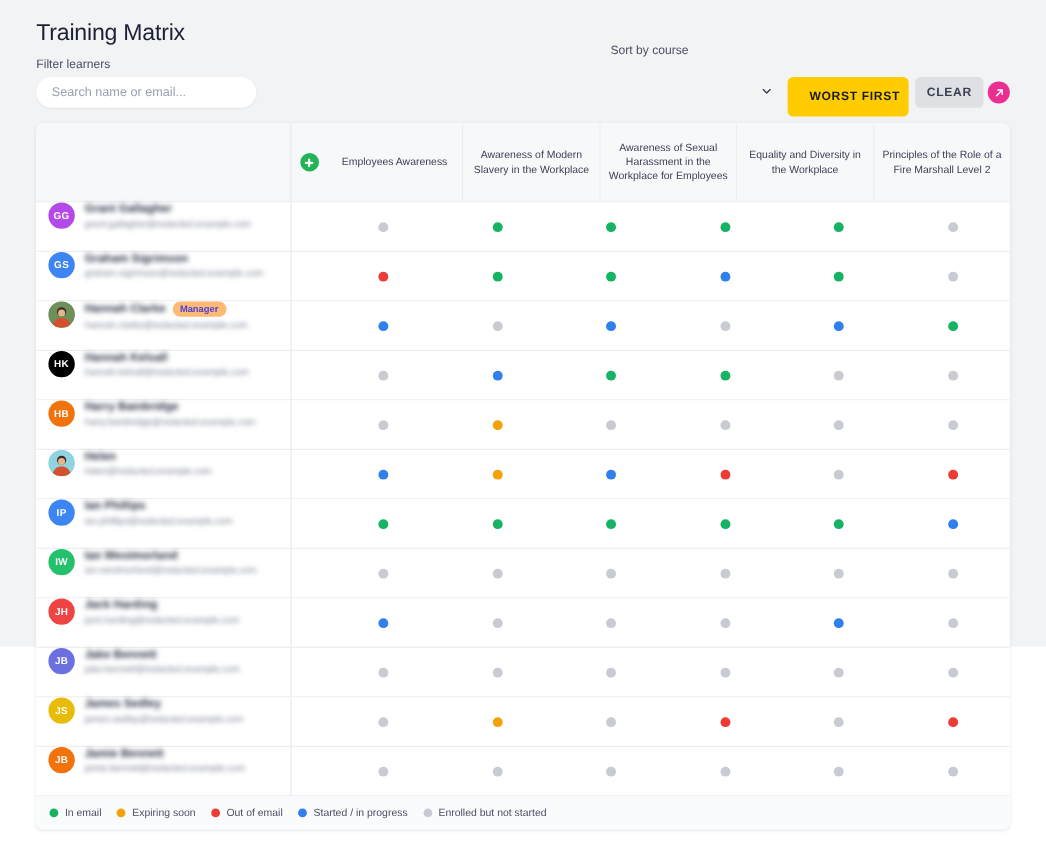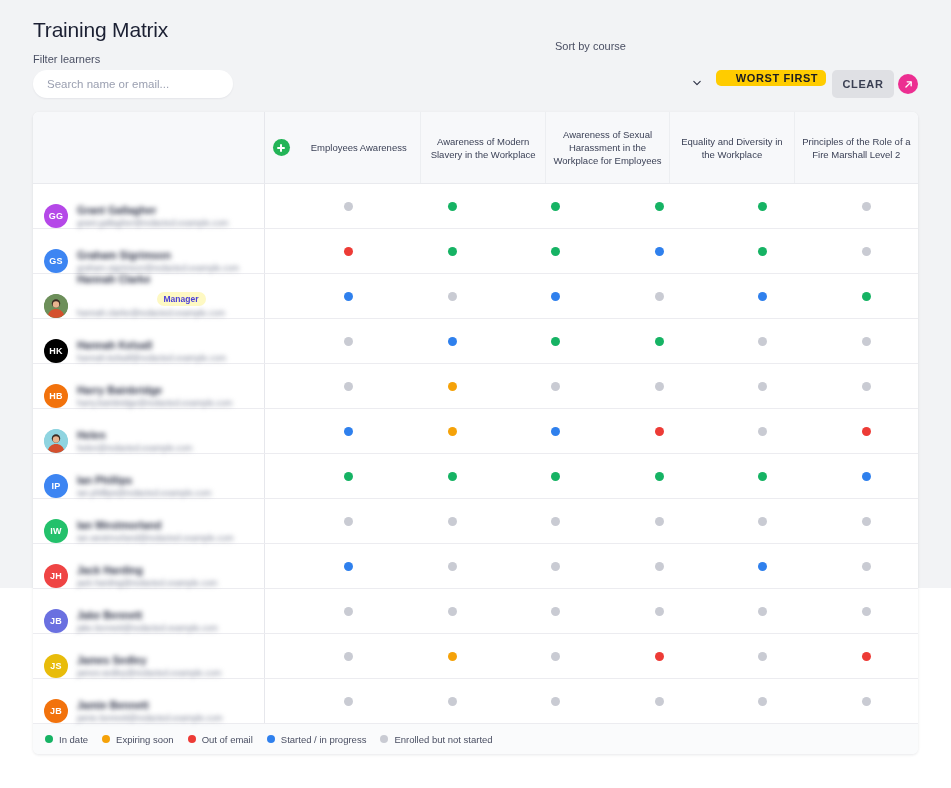--- a/index.html
+++ b/index.html
@@ -86,21 +86,21 @@
   .select-wrap .chev {
     position: absolute;
     right: 9px; top: 9px;
     width: 8px; height: 8px;
     pointer-events: none;
   }
 
   .btn-worst {
     position: absolute;
     left: 716px; top: 70px;
-    width: 110px; height: 16px;
+    width: 110px; height: 36px;
     border: none; border-radius: 5px;
     background: #ffcc00;
     color: #1c1c22;
     font-size: 11px;
     font-weight: bold;
     letter-spacing: 0.6px;
     font-family: "Liberation Sans", sans-serif;
     cursor: pointer;
     padding-left: 12px;
   }
@@ -191,21 +191,21 @@
     height: 45px;
     border-bottom: 1px solid #ececf0;
     background: #fff;
   }
   .row:last-of-type { border-bottom: 1px solid #ececf0; }
 
   .cell-learner {
     width: 232px;
     flex: 0 0 232px;
     display: flex;
-    align-items: flex-end;
+    align-items: flex-start;
     padding-left: 11px;
     border-right: 1px solid #e6e7ec;
   }
 
   .avatar {
     width: 24px; height: 24px;
     border-radius: 50%;
     flex: 0 0 24px;
     display: flex; align-items: center; justify-content: center;
     color: #fff;
@@ -241,26 +241,25 @@
     font-size: 8.5px;
     color: #767c90;
     filter: blur(2.4px);
     white-space: nowrap;
     margin-top: 2px;
   }
   .badge-manager {
     font-size: 8.5px;
     font-weight: bold;
     color: #4d41d6;
-    background: #fef9c3;
+    background: #fdba74;
     border-radius: 9px;
     padding: 2px 7px;
     filter: blur(0.7px);
     white-space: nowrap;
-    margin-top: 40px;
   }
 
   .cell-status {
     flex: 1 1 0;
     display: flex;
     align-items: center;
     justify-content: center;
   }
   .cell-spacer {
     width: 32px;
@@ -472,21 +471,21 @@
             </div>
             <div class="cell-status">
               <span class="dot dot-grey"></span>
             </div>
             <div class="cell-status">
               <span class="dot dot-grey"></span>
             </div>
           </div>
           <div class="row">
             <div class="cell-learner">
-              <div class="avatar" style="background: rgb(242, 114, 12); margin-top: 28px;">HB</div>
+              <div class="avatar" style="background: rgb(242, 114, 12);">HB</div>
               <div class="learner-text">
                 <div class="nameline">
                   <span class="lname">Harry Bainbridge</span>
                 </div>
                 <div class="lemail">harry.bainbridge@redacted.example.com</div>
               </div>
             </div>
             <div class="cell-spacer"></div>
             <div class="cell-status">
               <span class="dot dot-grey"></span>
@@ -722,21 +721,21 @@
             </div>
             <div class="cell-status">
               <span class="dot dot-grey"></span>
             </div>
           </div>
         </div>
 
       <div class="legend" id="legend">
           <div class="legend-item">
             <span class="dot dot-green"></span>
-            <span>In date</span>
+            <span>In email</span>
           </div>
           <div class="legend-item">
             <span class="dot dot-amber"></span>
             <span>Expiring soon</span>
           </div>
           <div class="legend-item">
             <span class="dot dot-red"></span>
             <span>Out of email</span>
           </div>
           <div class="legend-item">

